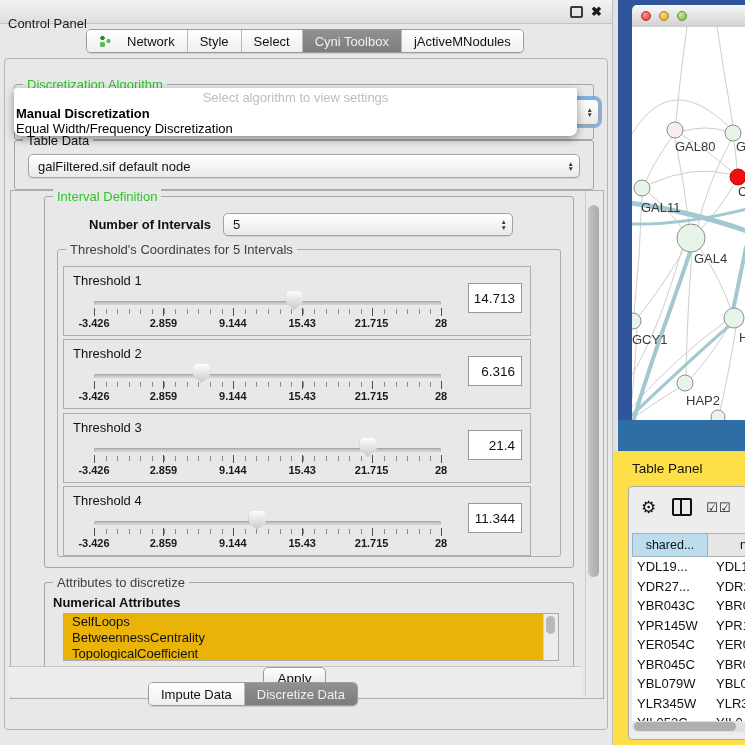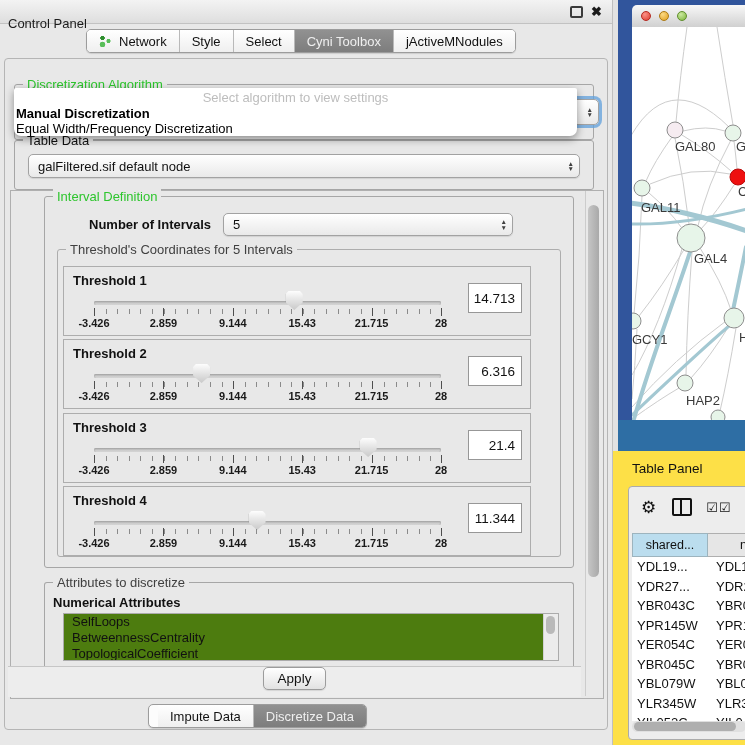--- a/index.html
+++ b/index.html
@@ -9,21 +9,21 @@
   
   .cp{position:absolute;left:0;top:0;width:612px;height:745px;background:#E8E8E8;border-right:1px solid #BFBFBF;}
   .cp-titlebar{position:absolute;left:0;top:0;width:612px;height:23px;background:linear-gradient(#F3F3F3,#DEDEDE);border-bottom:1px solid #C2C2C2;display:flex;align-items:center;}
   .cp-title{margin-left:8px;font-size:13px;color:#1C1C1C;margin-top:24px;}
   .cp-winbtns{margin-left:auto;display:flex;align-items:center;gap:8px;margin-right:10px;}
   .float-ico{width:9px;height:8px;border:2px solid #3A3A3A;border-radius:2px;}
   .close-ico{font-size:13px;font-weight:bold;color:#1A1A1A;line-height:1;}
 
   
   .segctl{position:absolute;display:flex;height:22px;border:1px solid #9C9C9C;border-radius:5px;overflow:hidden;background:#FCFCFC;box-shadow:0 1px 1px rgba(0,0,0,.12);}
-  .segctl .seg{display:flex;align-items:center;gap:8px;padding:0 12px;font-size:13px;color:#111;border-left:1px solid #B9B9B9;background:linear-gradient(#FFFFFF,#EFEFEF);white-space:nowrap;}
+  .segctl .seg{display:flex;align-items:center;gap:16px;padding:0 12px;font-size:13px;color:#111;border-left:1px solid #B9B9B9;background:linear-gradient(#FFFFFF,#EFEFEF);white-space:nowrap;}
   .segctl .seg:first-child{border-left:none;}
   .segctl .seg.sel{background:linear-gradient(#919191,#7D7D7D);color:#EFEFEF;}
   .net-ico{display:inline-block;width:12px;height:12px;background:
      radial-gradient(circle at 3.5px 3px,#2F8F2F 2px,rgba(0,0,0,0) 2.5px),
      radial-gradient(circle at 3.5px 9.5px,#59BE59 2.6px,rgba(0,0,0,0) 3.1px),
      radial-gradient(circle at 9.5px 6px,#59BE59 1.8px,rgba(0,0,0,0) 2.3px);}
 
   .content-panel{position:absolute;left:4px;top:58px;width:602px;height:670px;border:1px solid #B5B5B5;border-radius:4px;background:#E8E8E8;}
 
   .group{position:absolute;border:1px solid #A6A6A6;border-radius:3px;}
@@ -39,30 +39,30 @@
   .popup{position:absolute;left:14px;top:88px;width:563px;height:48px;background:#FFFFFF;border-radius:2px 2px 7px 7px;box-shadow:0 3px 8px rgba(0,0,0,.40);z-index:30;}
   .popup .hint{height:16px;text-align:center;color:#BDBDBD;font-size:13px;padding-top:2px;}
   .popup .pitem{height:15px;padding-left:2px;font-size:13px;color:#000;}
   .popup .pitem.bold{font-weight:bold;}
 
   .scrollpane{position:absolute;left:10px;top:190px;width:592px;height:507px;border:1px solid #AFAFAF;background:#E8E8E8;}
   .vsb{position:absolute;left:585px;top:191px;width:16px;height:505px;background:#E9E9E9;border-left:1px solid #CCCCCC;z-index:5;}
   .vsb .vthumb{position:absolute;left:2px;top:14px;width:11px;height:372px;border-radius:6px;background:linear-gradient(90deg,#C6C6C6,#A9A9A9);}
 
   .tbox{position:absolute;left:5px;width:466px;height:68px;border:1px solid #ADADAD;background:#E8E8E8;}
-  .tname{position:absolute;left:9px;top:6px;font-weight:bold;font-size:13px;}
+  .tname{position:absolute;left:9px;top:6px;font-weight:normal;font-size:13px;}
   .track{position:absolute;left:30px;top:34px;width:347px;height:4px;border-radius:2px;background:linear-gradient(#A8A8A8,#E4E4E4);box-shadow:inset 0 0 1px #7E7E7E;}
   .thumb{position:absolute;top:24px;width:17px;height:19px;background:linear-gradient(#FDFDFD,#C9C9C9);clip-path:polygon(50% 100%,0 60%,0 16%,16% 0,84% 0,100% 16%,100% 60%);filter:drop-shadow(0 0 1px #7A7A7A);}
   .minor{position:absolute;left:30px;top:42px;width:348px;height:5px;background:repeating-linear-gradient(to right,#8A8A8A 0 1px,rgba(0,0,0,0) 1px 11.6px);}
   .majors span{position:absolute;top:41px;width:1px;height:8px;background:#4F4F4F;}
   .tlabels span{position:absolute;top:50px;transform:translateX(-50%);font-size:11px;font-weight:bold;color:#1A1A1A;white-space:nowrap;}
   .vbox{position:absolute;left:404px;top:16px;width:54px;height:30px;background:#FFF;border:1px solid #979797;font-size:13.5px;display:flex;align-items:center;justify-content:flex-end;padding-right:6px;box-sizing:border-box;}
 
   .attr-label{position:absolute;font-weight:bold;font-size:13px;}
-  .listbox{position:absolute;background:#4d7c0f;border:1px solid #ABABAB;overflow:hidden;}
+  .listbox{position:absolute;background:#eab308;border:1px solid #ABABAB;overflow:hidden;}
   .listbox .li{height:16px;line-height:16px;padding-left:8px;font-size:13px;white-space:nowrap;}
   .lsb{position:absolute;right:0;top:0;bottom:0;width:14px;background:#ECECEC;border-left:1px solid #D2D2D2;}
   .lsb .lthumb{position:absolute;left:2px;top:2px;width:9px;height:18px;border-radius:5px;background:#B9B9B9;}
 
   .apply-row{position:absolute;left:8px;top:666px;width:573px;height:30px;background:#EDEDED;border-top:1px solid #C6C6C6;display:flex;align-items:flex-start;justify-content:center;}
   .btn{height:21px;padding:0 14px;border:1px solid #9C9C9C;border-radius:5px;background:linear-gradient(#FFFFFF,#E2E2E2);font-size:13.5px;display:flex;align-items:center;box-shadow:0 1px 1px rgba(0,0,0,.10);}
 
   
   .nw{position:absolute;left:618px;top:0;width:127px;height:451px;background:#31559C;padding-left:12px;}
   .nw-band{position:absolute;left:0;top:420px;width:127px;height:31px;background:#2E6EA4;}
@@ -288,21 +288,21 @@
         <div class="lsb">
             <div class="lthumb"></div>
           </div>
       </div>
     </div>
 
     <div class="apply-row">
       <div class="btn">Apply</div>
     </div>
 
-    <div class="segctl" id="bottom-tabs" style="left:148px;top:704px;padding-left:9px;">
+    <div class="segctl" id="bottom-tabs" style="left:148px;top:682px;">
         <div class="seg">
           <span>Impute Data</span>
         </div>
         <div class="seg sel">
           <span>Discretize Data</span>
         </div>
       </div>
   </div>
 
   <div class="nw">

